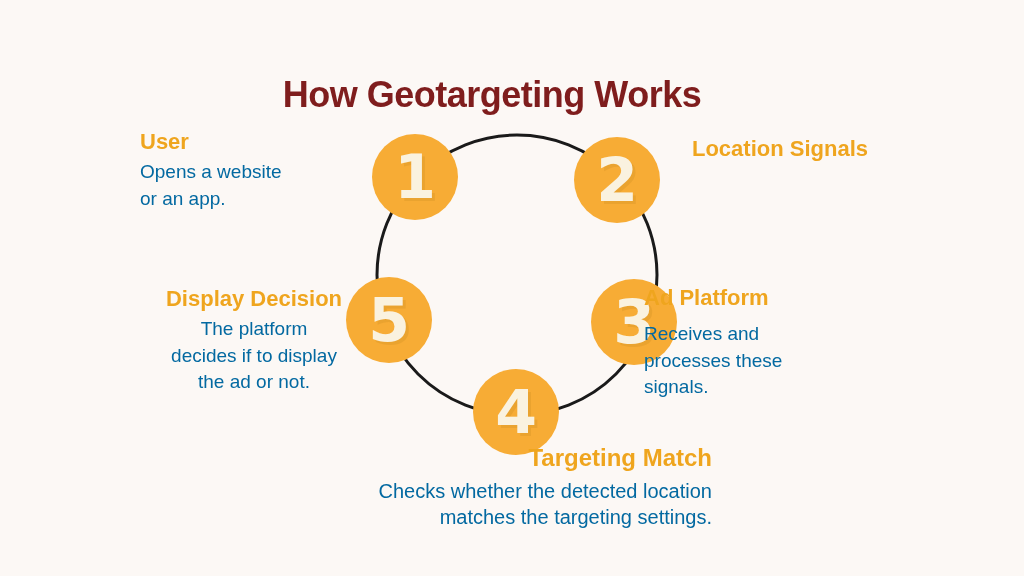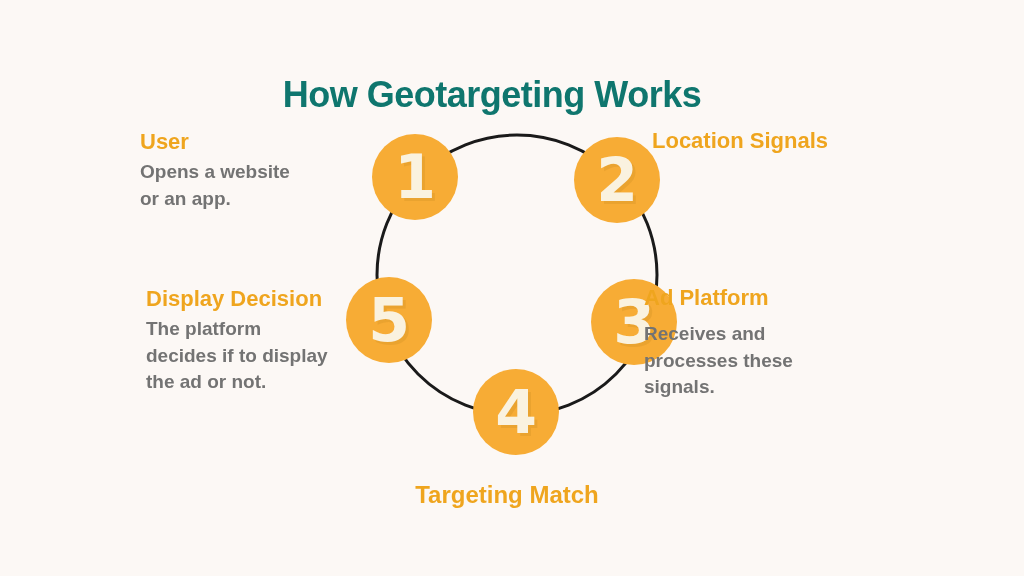--- a/index.html
+++ b/index.html
@@ -18,21 +18,21 @@
   }
   .title {
     position: absolute;
     top: 50px;
     left: 0;
     right: 40px;
     text-align: center;
     font-size: 36px;
     font-weight: 800;
     letter-spacing: -0.5px;
-    color: #0f766e;
+    color: #7f1d1d;
   }
   .ring-svg {
     position: absolute;
     top: 0;
     left: 0;
   }
   .badge {
     position: absolute;
     width: 86px;
     height: 86px;
@@ -57,32 +57,32 @@
   .step-block { position: absolute; }
   .step-heading {
     font-size: 22px;
     font-weight: 800;
     color: #EFA51E;
     line-height: 1.2;
     margin-bottom: 4px;
   }
   .step-body {
     font-size: 19px;
-    font-weight: 700;
-    color: #737373;
+    font-weight: 400;
+    color: #0369a1;
     line-height: 1.38;
     white-space: pre-line;
   }
   .block-1 { left: 140px; top: 129px; width: 223px; }
-  .block-2 { left: 652px; top: 128px; width: 216px; text-align: left; }
+  .block-2 { left: 652px; top: 136px; width: 216px; text-align: right; }
   .block-3 { left: 644px; top: 285px; width: 216px; text-align: left; }
   .block-3 .step-body { margin-top: 10px; }
-  .block-5 { left: 146px; top: 286px; width: 216px; text-align: left; }
+  .block-5 { left: 146px; top: 286px; width: 216px; text-align: center; }
   .block-5 .step-body { }
-  .block-4 { left: 302px; top: 481px; width: 410px; text-align: center; }
+  .block-4 { left: 302px; top: 444px; width: 410px; text-align: right; }
   .block-4 .step-heading { font-size: 24px; margin-bottom: 5px; }
   .block-4 .step-body { font-size: 20px; line-height: 1.3; }
 </style>
 </head>
 <body>
 
 <div class="canvas">
 
   <h1 class="title">How Geotargeting Works</h1>
 
@@ -118,20 +118,22 @@
 
   <div class="step-block block-3">
     <div class="step-heading">Ad Platform</div>
     <div class="step-body">Receives and
 processes these
 signals.</div>
   </div>
 
   <div class="step-block block-4">
     <div class="step-heading">Targeting Match</div>
+    <div class="step-body">Checks whether the detected location
+matches the targeting settings.</div>
   </div>
 
   <div class="step-block block-5">
     <div class="step-heading">Display Decision</div>
     <div class="step-body">The platform
 decides if to display
 the ad or not.</div>
   </div>
 
 </div>

